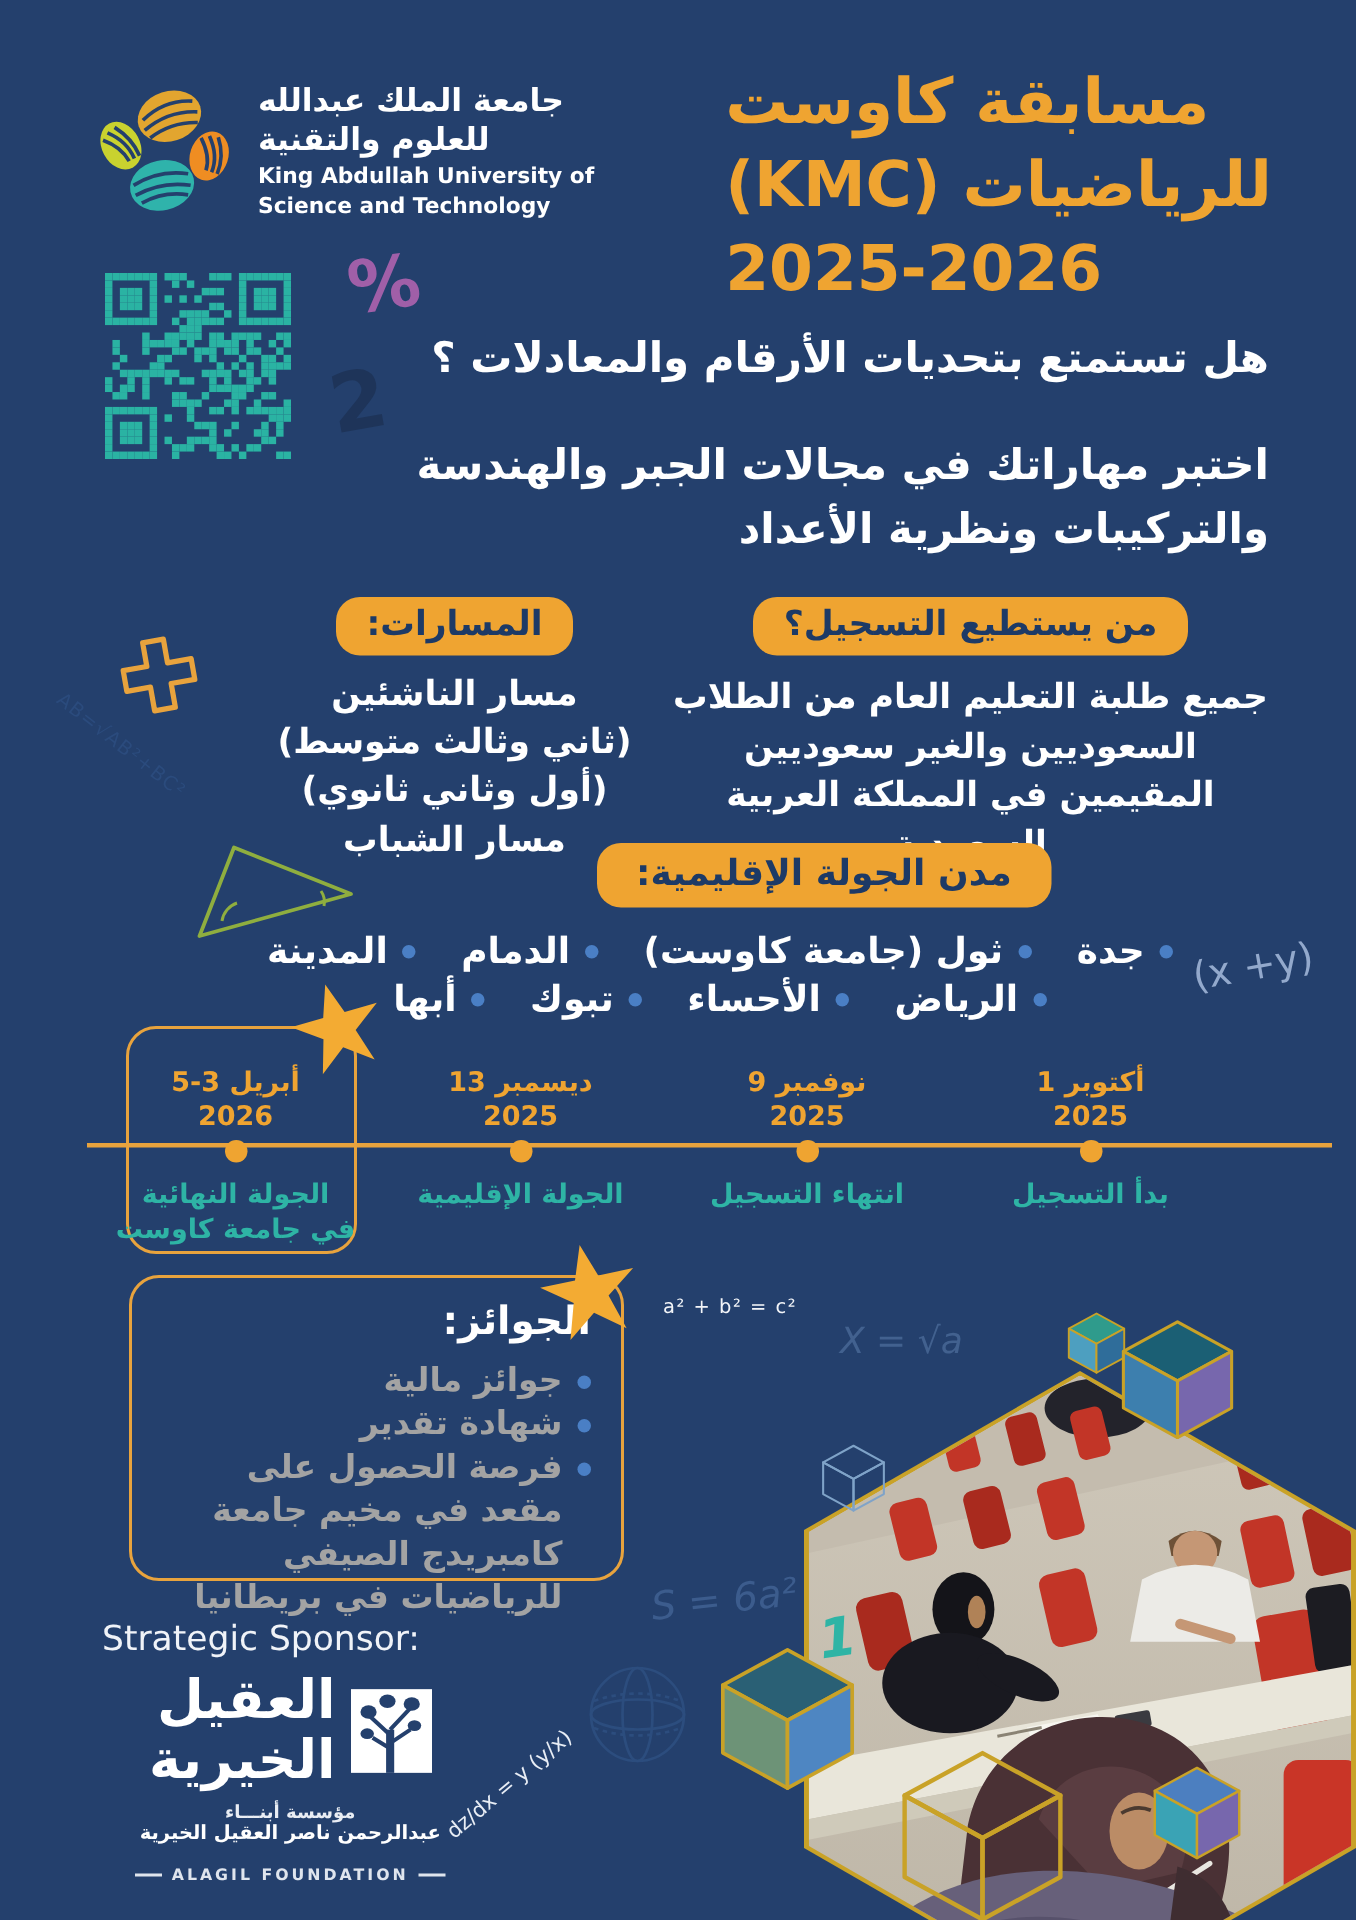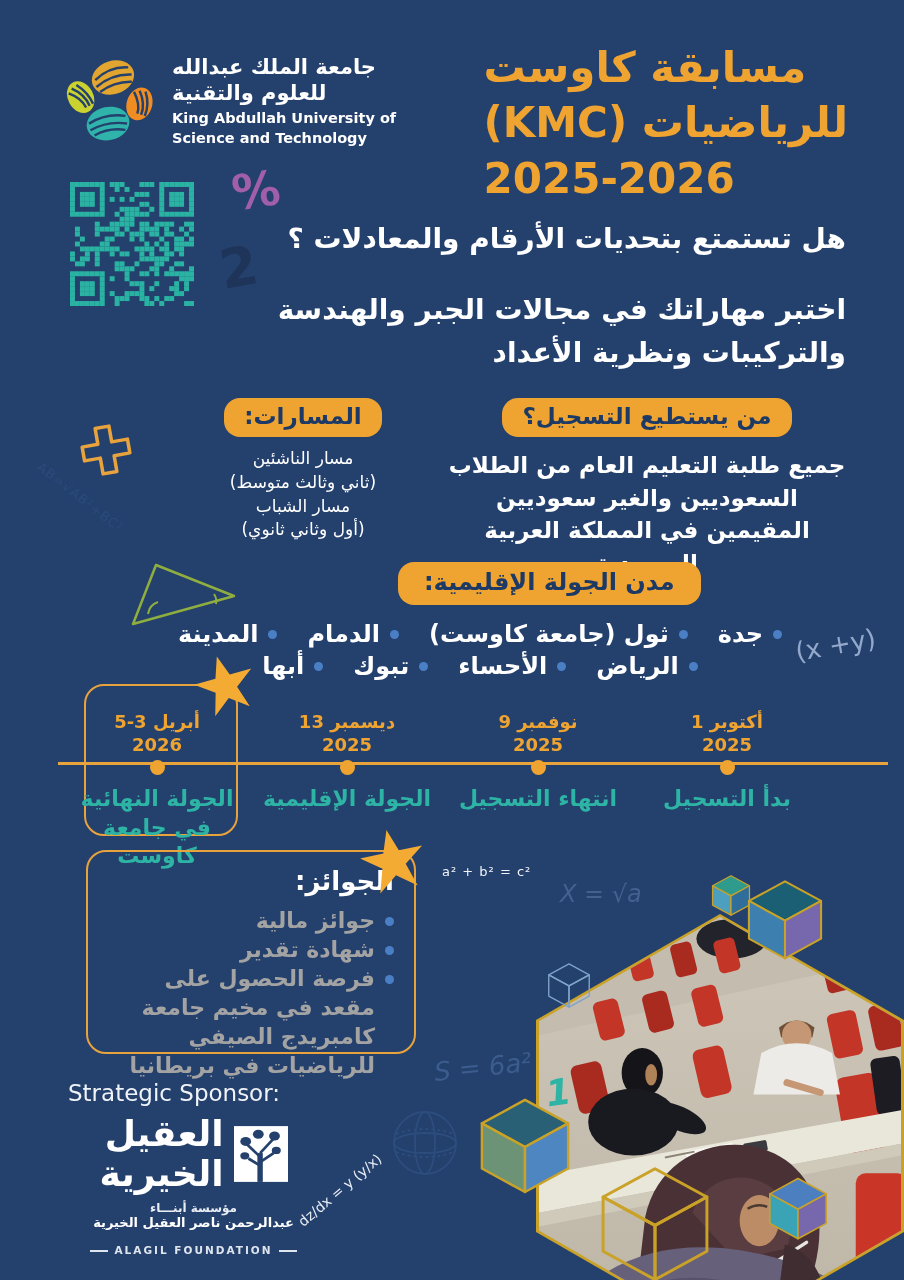--- a/index.html
+++ b/index.html
@@ -24,37 +24,37 @@
     font-size:28px;font-weight:bold;}
   .subtitle{position:absolute;top:288px;right:58px;width:590px;direction:rtl;text-align:right;
     color:#fff;font-size:28px;font-weight:bold;line-height:1.55;}
   
   .badge{display:inline-block;background:#efa431;color:#1d3a66;font-weight:bold;
     border-radius:16px;padding:5px 20px 8px;font-size:23px;direction:rtl;}
   
   .eligibility{position:absolute;top:398px;right:52px;width:410px;text-align:center;}
   .eligibility-text{margin-top:12px;direction:rtl;font-size:23px;font-weight:bold;line-height:1.42;color:#fff;}
   .tracks{position:absolute;top:398px;left:138px;width:330px;text-align:center;}
-  .track-line{direction:rtl;font-size:17px;font-weight:normal;line-height:1.4;color:#fff;}
+  .track-line{direction:rtl;font-size:23px;font-weight:bold;line-height:1.4;color:#fff;}
   .tracks .badge{margin-bottom:10px;}
   
   .cities-badge{position:absolute;top:562px;left:398px;}
   .cities-badge .badge{font-size:24px;padding:6px 26px 9px;}
   .cities-rows{position:absolute;top:618px;left:150px;width:660px;}
   .cities-row{display:flex;direction:rtl;justify-content:center;gap:30px;
     font-size:24px;font-weight:bold;color:#fff;line-height:1.35;}
   .city{display:inline-flex;align-items:center;gap:10px;white-space:nowrap;}
   .bullet-dot{width:9px;height:9px;border-radius:50%;background:#4a7fc5;flex:0 0 auto;}
   
   .timeline-line{position:absolute;top:762px;left:58px;width:830px;height:3px;background:#e8a33d;}
   .milestone{position:absolute;top:700px;width:176px;text-align:center;}
   .m-date{height:56px;display:flex;flex-direction:column;justify-content:flex-end;
     color:#efa431;font-weight:bold;font-size:18px;line-height:1.25;direction:ltr;}
   .m-dot{width:15px;height:15px;border-radius:50%;background:#efa431;margin:4px auto 0;}
-  .m-label{margin-top:10px;color:#2eb4a5;font-size:22px;font-weight:bold;line-height:1.3;direction:rtl;}
+  .m-label{margin-top:10px;color:#2eb4a5;font-size:18px;font-weight:bold;line-height:1.3;direction:rtl;}
   .m0{left:639px;} .m1{left:450px;} .m2{left:259px;} .m3{left:69px;}
   .final-box{position:absolute;top:684px;left:84px;width:150px;height:148px;
     border:2.5px solid #e8a33d;border-radius:20px;}
   .star{position:absolute;}
   .star svg{width:100%;height:100%;fill:#f3ab33;}
   .star-timeline{top:654px;left:194px;width:62px;height:62px;transform:rotate(-16deg);}
   .star-prizes{top:828px;left:360px;width:66px;height:66px;transform:rotate(-12deg);}
   
   .prizes-box{position:absolute;top:850px;left:86px;width:330px;height:204px;
     border:2.5px solid #e8a33d;border-radius:20px;padding:14px 20px;box-sizing:border-box;
@@ -424,22 +424,22 @@
 
   <div class="eligibility">
     <span class="badge">من يستطيع التسجيل؟</span>
     <div class="eligibility-text">جميع طلبة التعليم العام من الطلاب السعوديين والغير سعوديين المقيمين في المملكة العربية السعودية</div>
   </div>
 
   <div class="tracks">
     <span class="badge">المسارات:</span>
     <div class="track-line">مسار الناشئين</div>
     <div class="track-line">(ثاني وثالث متوسط)</div>
+    <div class="track-line">(أول وثاني ثانوي)</div>
     <div class="track-line">مسار الشباب</div>
-    <div class="track-line">(أول وثاني ثانوي)</div>
   </div>
 
   <div class="cities-badge">
     <span class="badge">مدن الجولة الإقليمية:</span>
   </div>
   <div class="cities-rows">
     <div class="cities-row">
       <span class="city">
           <span class="bullet-dot"></span>
           <span>جدة</span>

